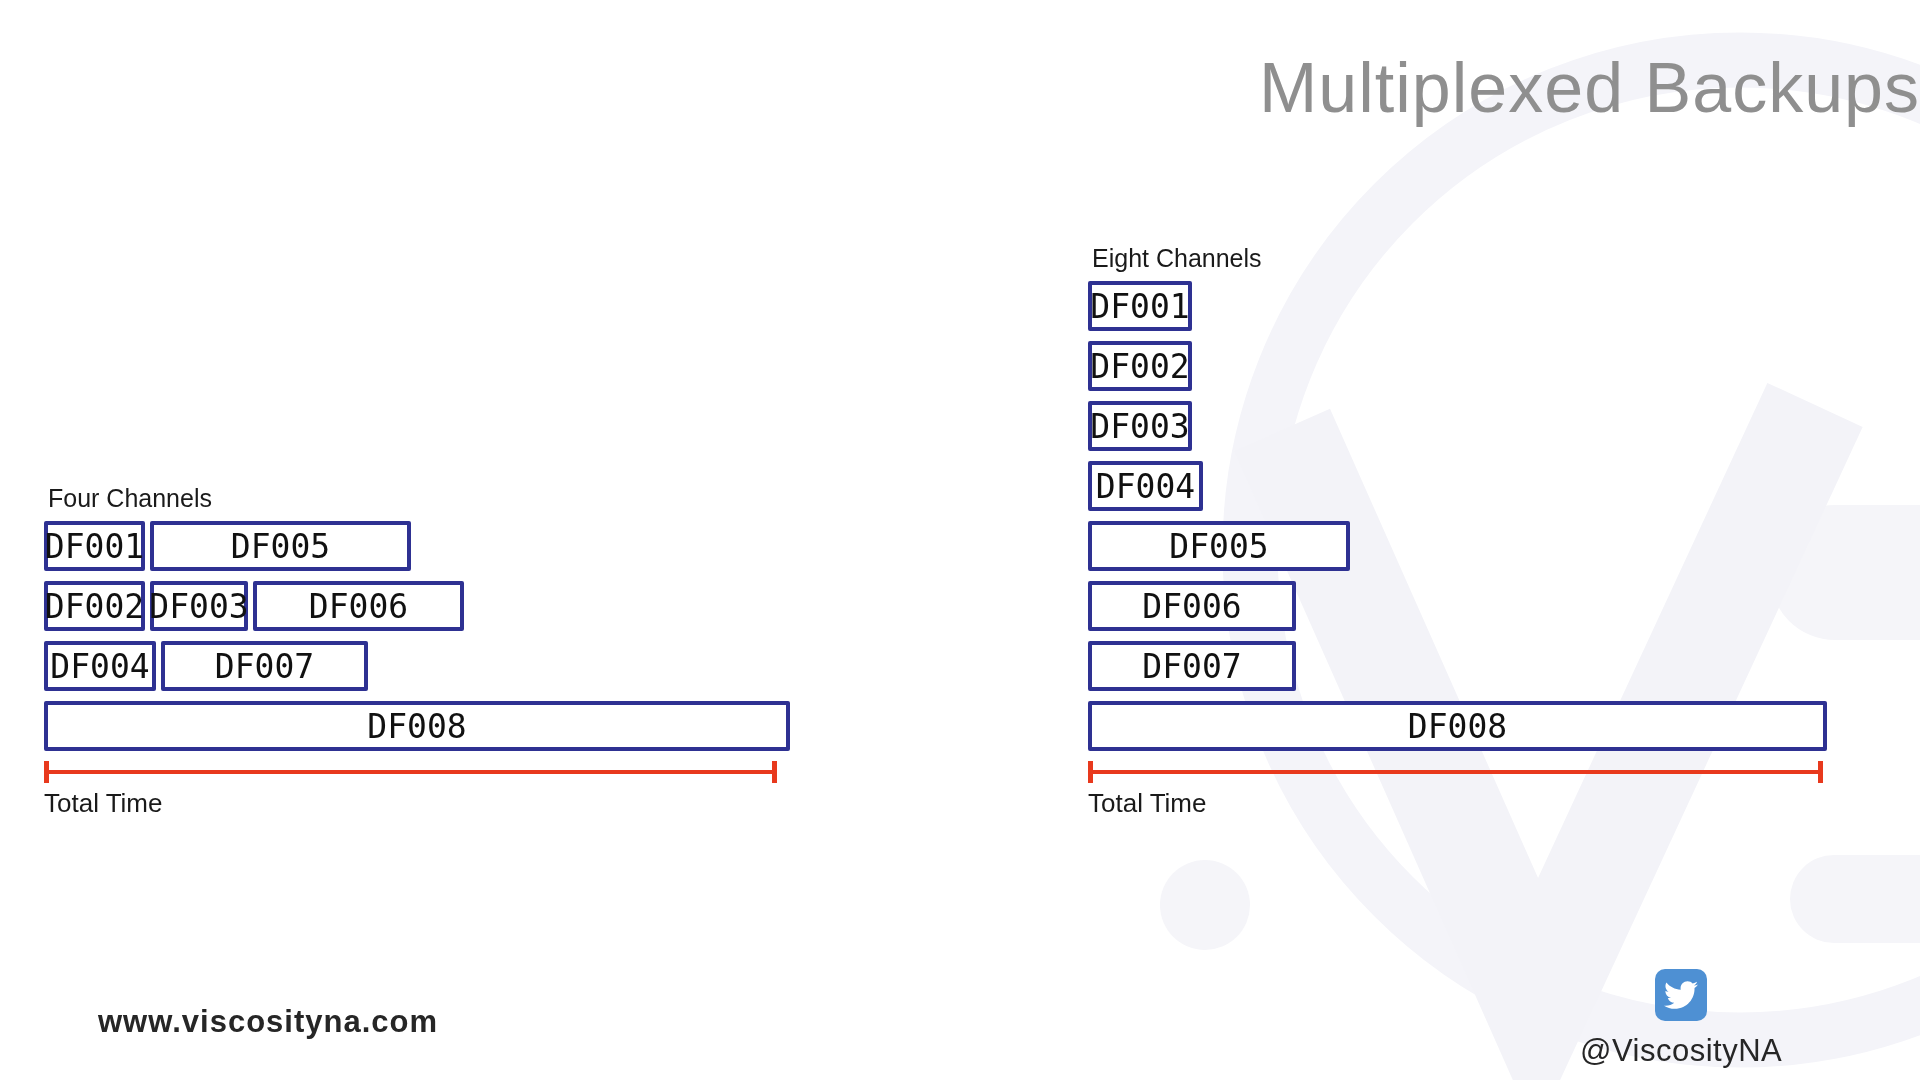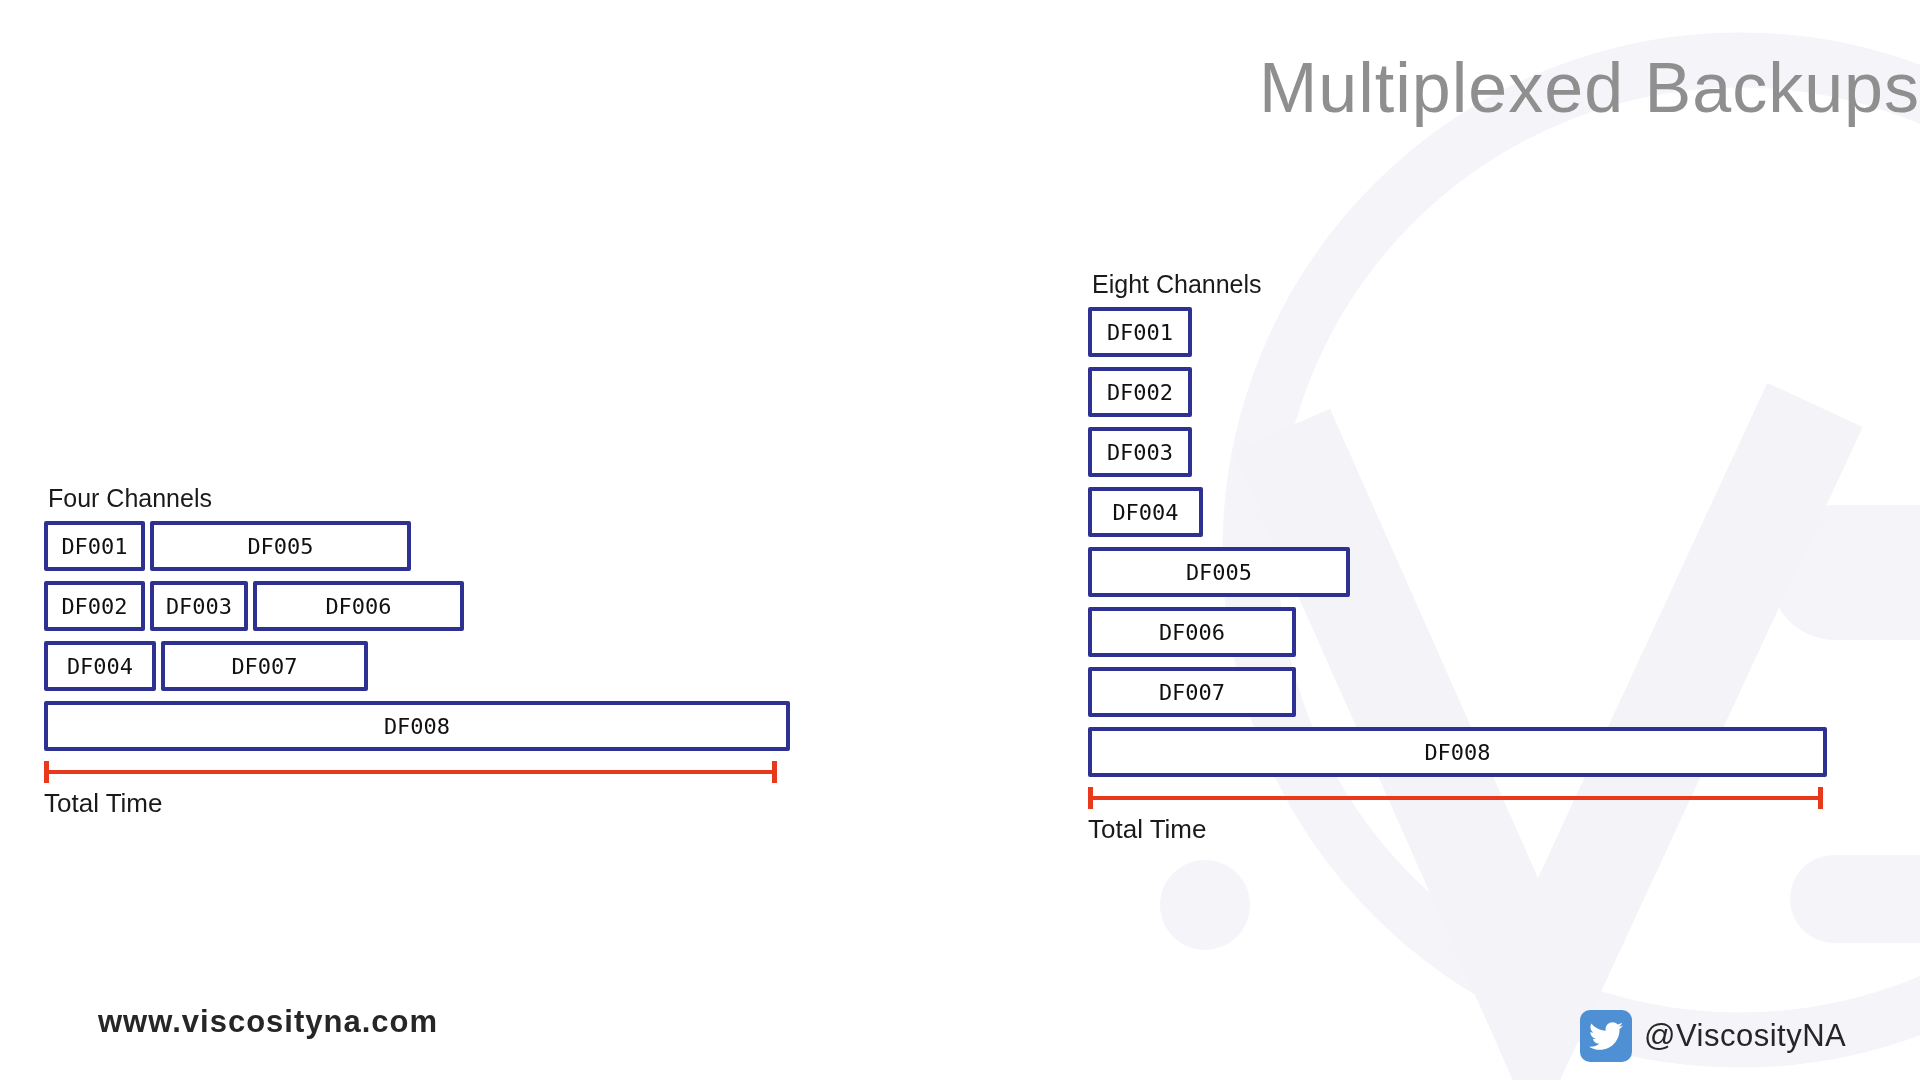--- a/index.html
+++ b/index.html
@@ -24,61 +24,62 @@
   }
   .page-title{
     position:absolute;left:0;top:48px;width:1920px;
     text-align:right;
     font-size:70px;font-weight:100;letter-spacing:1px;
     color:var(--title-gray);
     z-index:1;
   }
   .channel-section{position:absolute;z-index:1;}
   #section-four{left:44px;top:485px;}
-  #section-eight{left:1088px;top:245px;margin-top:26px;}
+  #section-eight{left:1088px;top:245px;}
   .section-label{
     font-size:25px;line-height:26px;font-weight:400;
     color:var(--text-dark);
     margin:0 0 10px 4px;
   }
   .rows{}
   .bar-row{display:flex;gap:5px;height:50px;margin-bottom:10px;}
   .backup-box{
     box-sizing:border-box;height:50px;
     border:4px solid var(--border);
     border-radius:2px;
     background:#ffffff;
     display:flex;align-items:center;justify-content:center;
     flex:0 0 auto;
   }
   .backup-box span{
     font-family:"DejaVu Sans Mono",monospace;
-    font-size:22px;color:#111111;text-align:right;
+    font-size:33px;color:#111111;text-align:right;
   }
   .timeline{position:relative;height:22px;margin-top:10px;}
   .tl-line{position:absolute;left:0;right:0;top:9px;height:4px;background:var(--red);}
   .tl-tick{position:absolute;top:0;width:5px;height:22px;background:var(--red);}
   .tl-tick.left{left:0;}
   .tl-tick.right{right:0;}
   .total-time{
     box-sizing:border-box;
     margin-top:5px;
     text-align:left;padding-right:4px;
     font-size:26px;color:var(--text-dark);
   }
   .website{
     position:absolute;left:98px;top:1004px;
     font-size:31px;letter-spacing:1px;color:#262626;
     z-index:1;
     font-weight:bold;
   }
   .twitter{
-    position:absolute;left:1580px;top:1010px;
+    position:absolute;left:1580px;top:969px;
     display:flex;align-items:center;gap:12px;
     z-index:1;
+    flex-direction:column;
   }
   .twitter-icon{
     width:52px;height:52px;border-radius:10px;
     background:var(--twitter-blue);
     display:flex;align-items:center;justify-content:center;
     flex:0 0 auto;
   }
   .twitter-handle{font-size:31px;letter-spacing:0.5px;color:#262626;}
 </style>
 </head>

